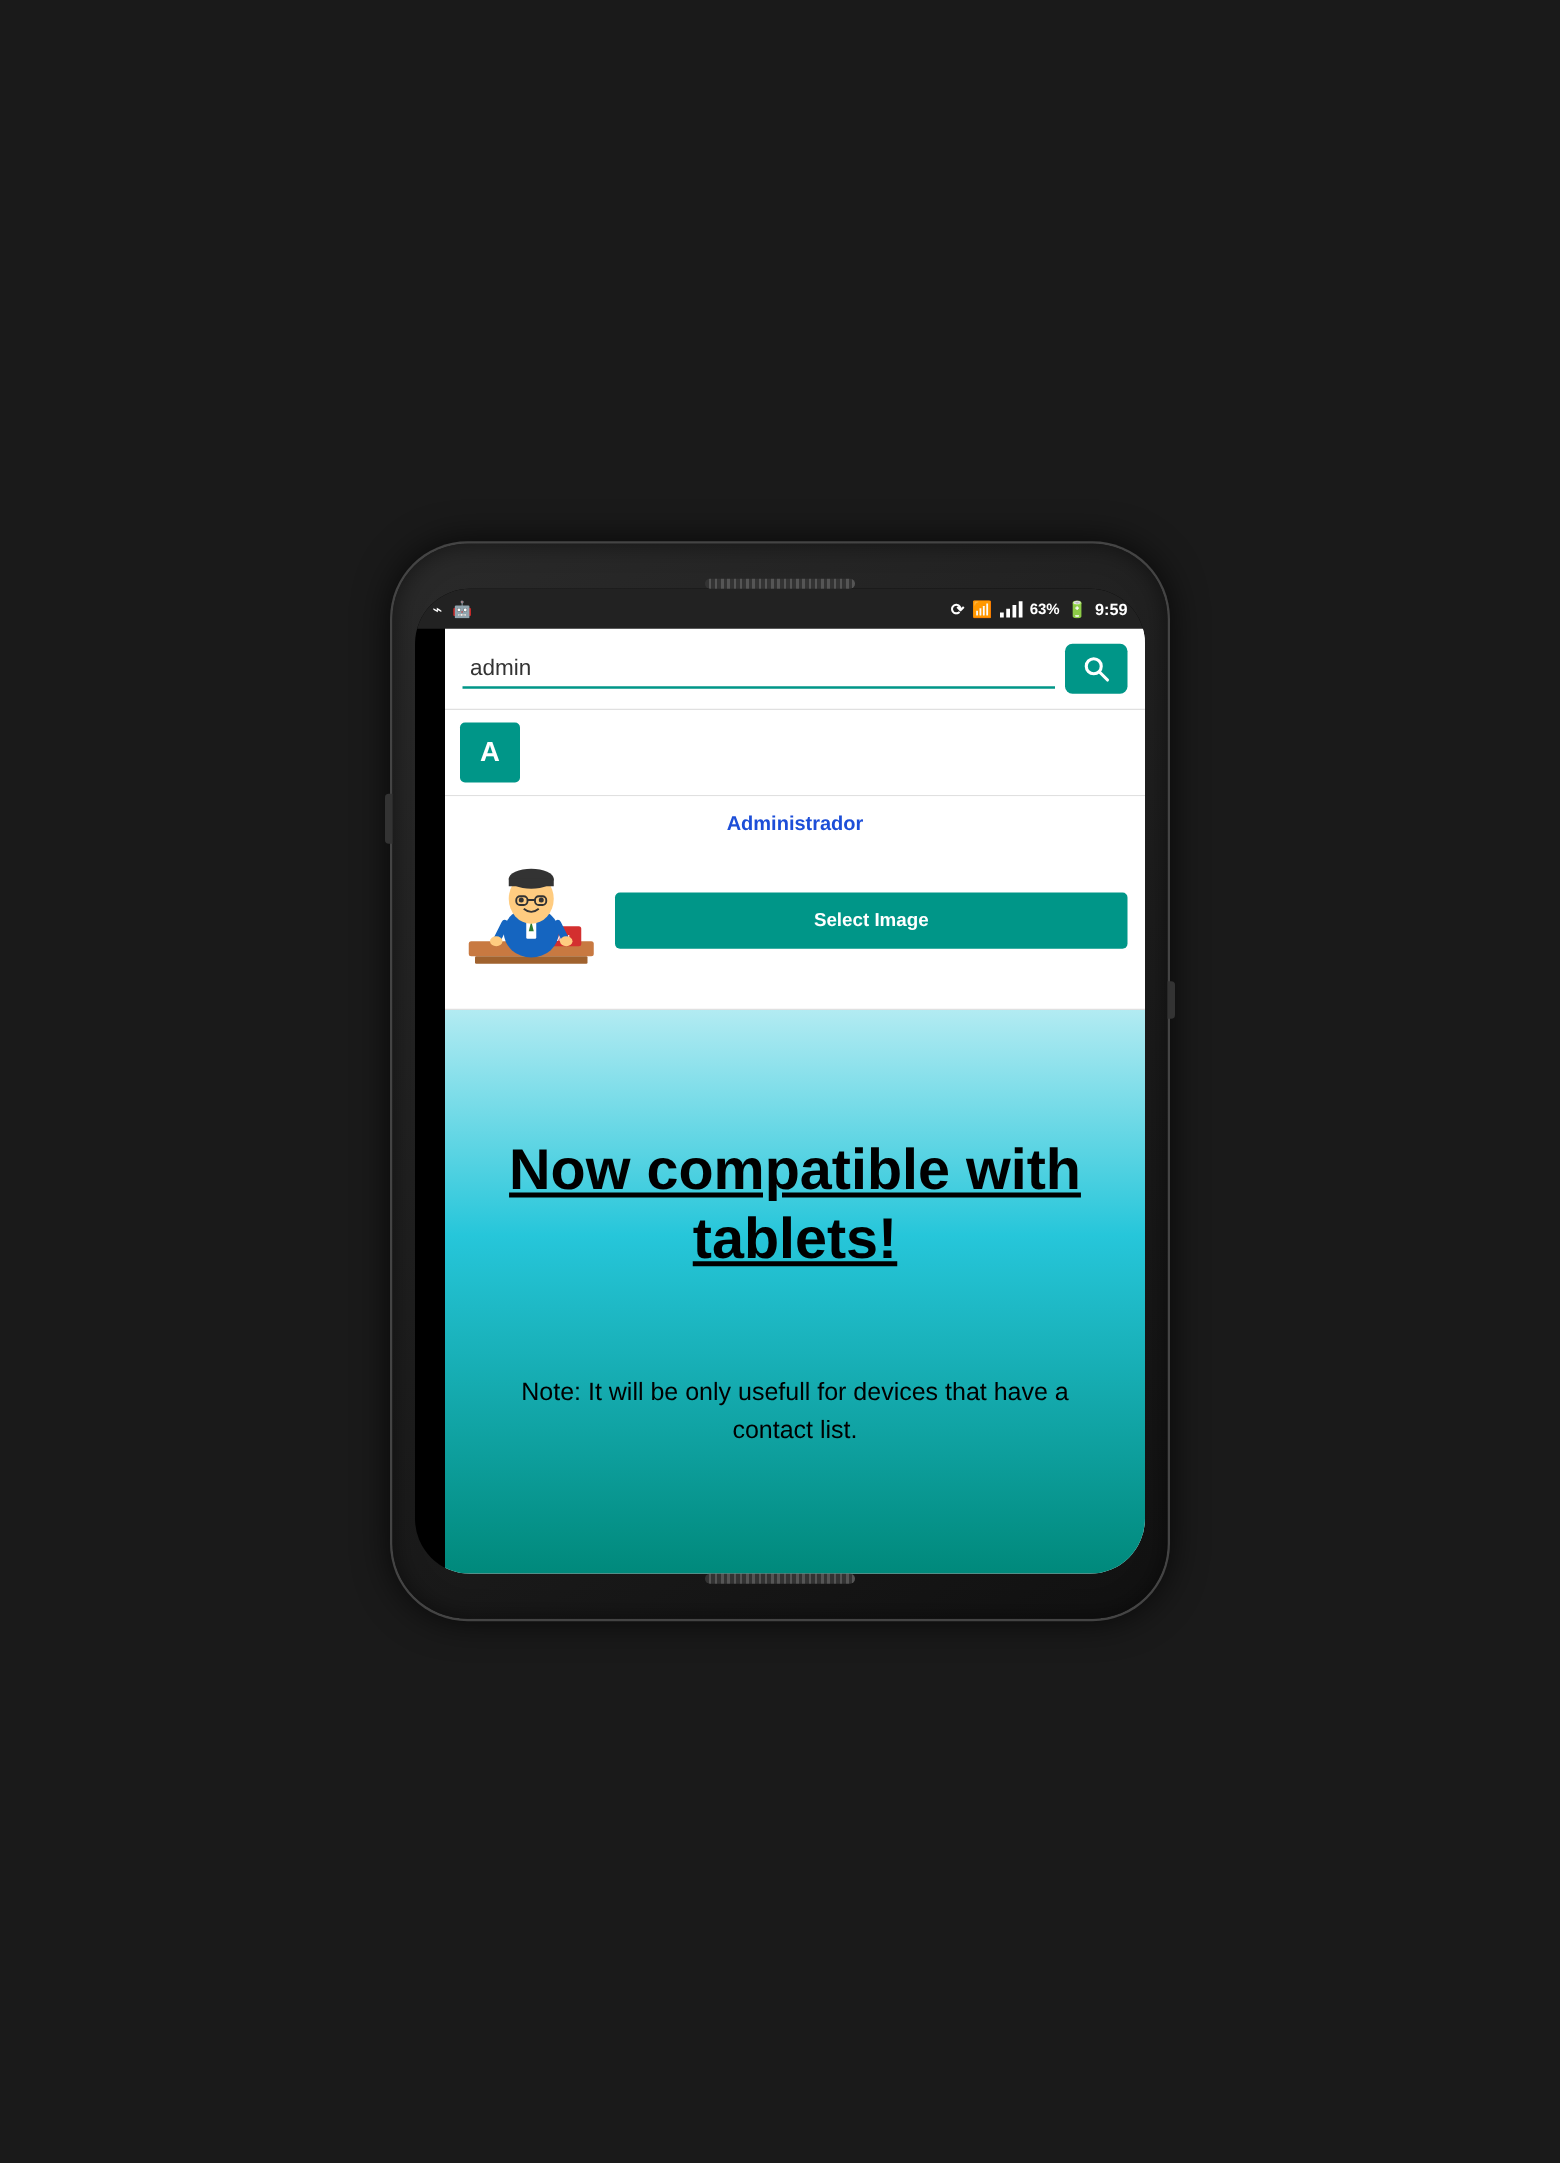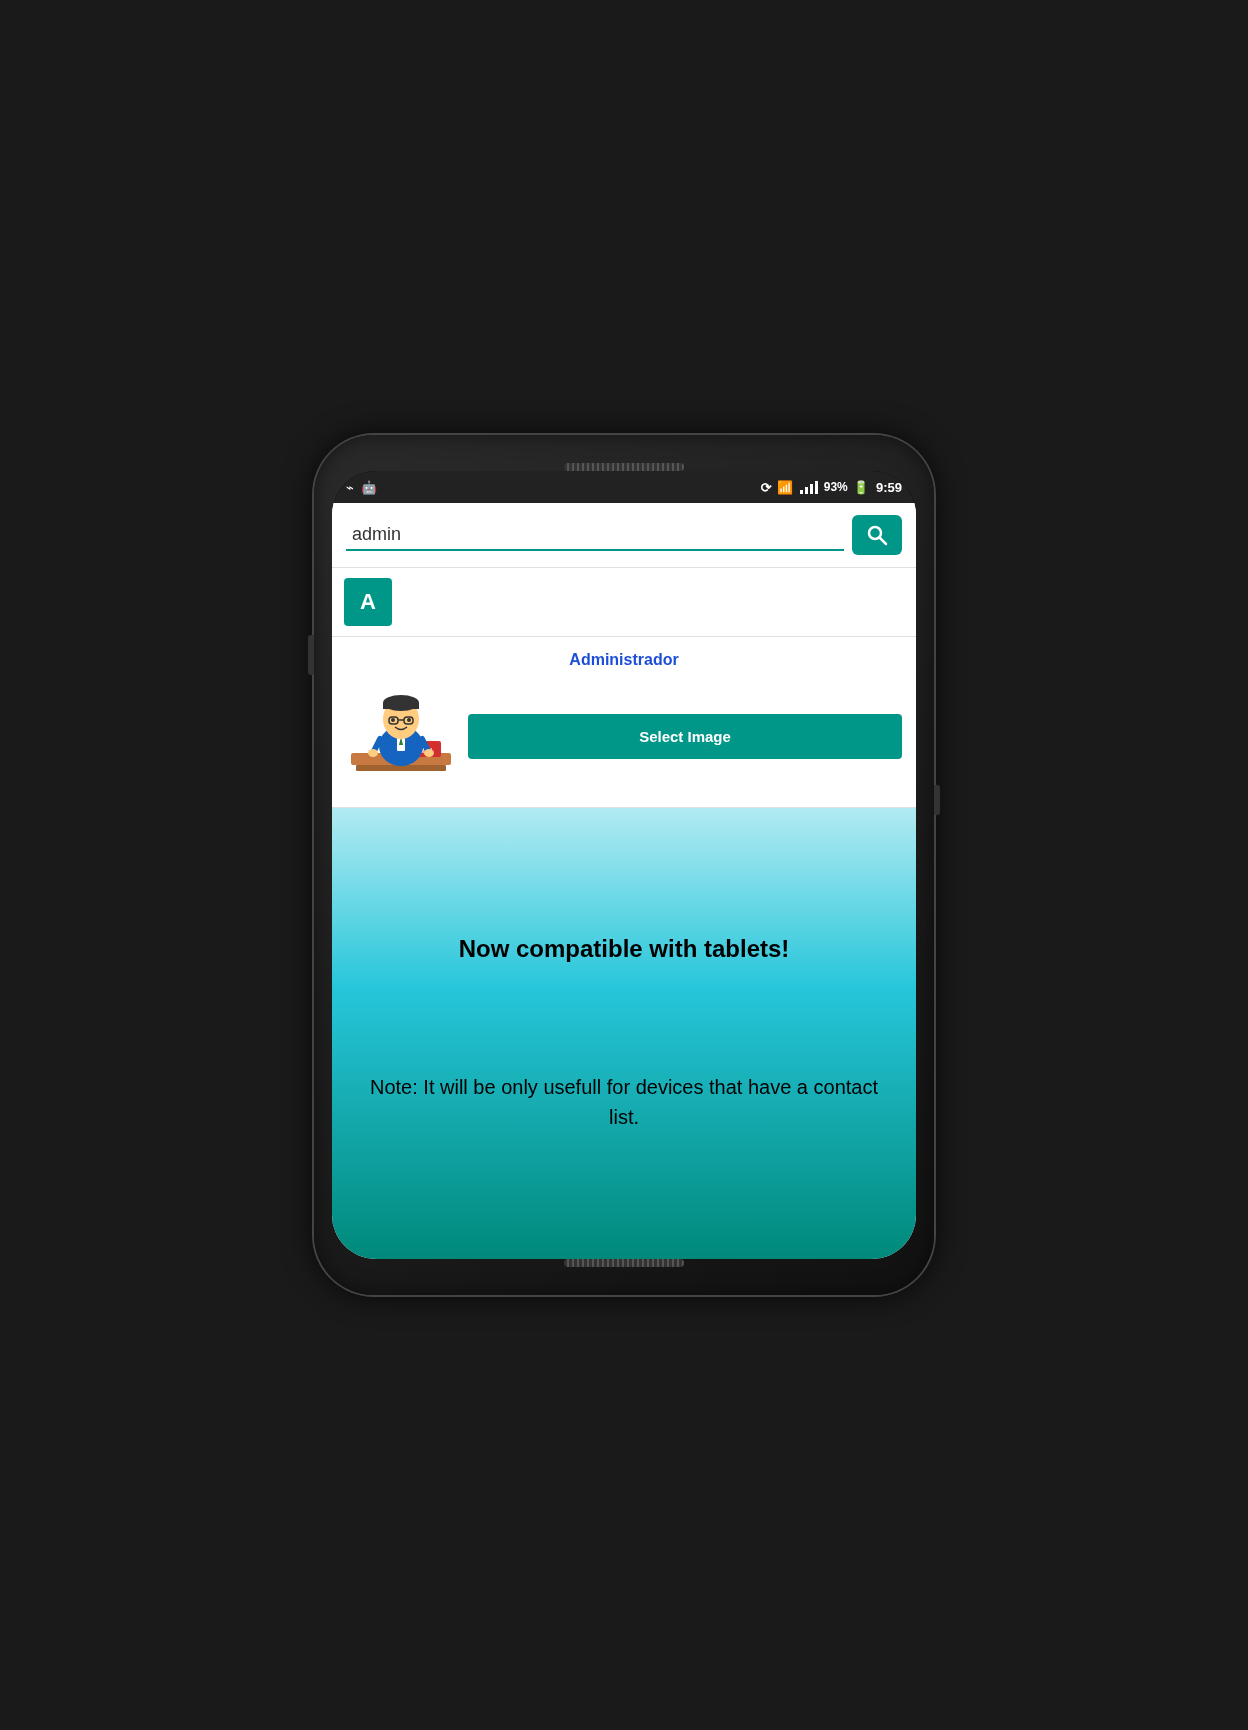--- a/index.html
+++ b/index.html
@@ -123,20 +123,21 @@
       display: block;
     }
 
     
     .screen-content {
       flex: 1;
       overflow: hidden;
       display: flex;
       flex-direction: column;
       background: #fff;
+      margin-left: 24px;
     }
 
     
     .search-area {
       background: #fff;
       padding: 12px 14px;
       display: flex;
       align-items: center;
       gap: 8px;
       border-bottom: 1px solid #e0e0e0;
@@ -252,24 +253,25 @@
       background: linear-gradient(180deg, #b2ebf2 0%, #26c6da 40%, #00897b 100%);
       display: flex;
       flex-direction: column;
       align-items: center;
       justify-content: space-evenly;
       padding: 20px 30px;
       text-align: center;
     }
 
     .promo-main-text {
-      font-size: 24px;
+      font-size: 46px;
       font-weight: 900;
       color: #000;
       line-height: 1.2;
+      text-decoration: underline;
     }
 
     .promo-note-text {
       font-size: 20px;
       font-weight: normal;
       color: #000;
       line-height: 1.5;
     }
   </style>
 </head>
@@ -294,21 +296,21 @@
 
         <span style="font-size:13px;">📶</span>
 
         <div class="signal-bars">
           <span style="height:4px;"></span>
           <span style="height:7px;"></span>
           <span style="height:10px;"></span>
           <span style="height:13px;"></span>
         </div>
 
-        <span>93%</span>
+        <span>63%</span>
         <span style="font-size:13px;">🔋</span>
 
         <span style="font-size:13px;">9:59</span>
       </div>
     </div>
 
     <div class="screen-content">
 
       <div class="search-area">
         <input type="text" class="search-input" value="admin" style="">

